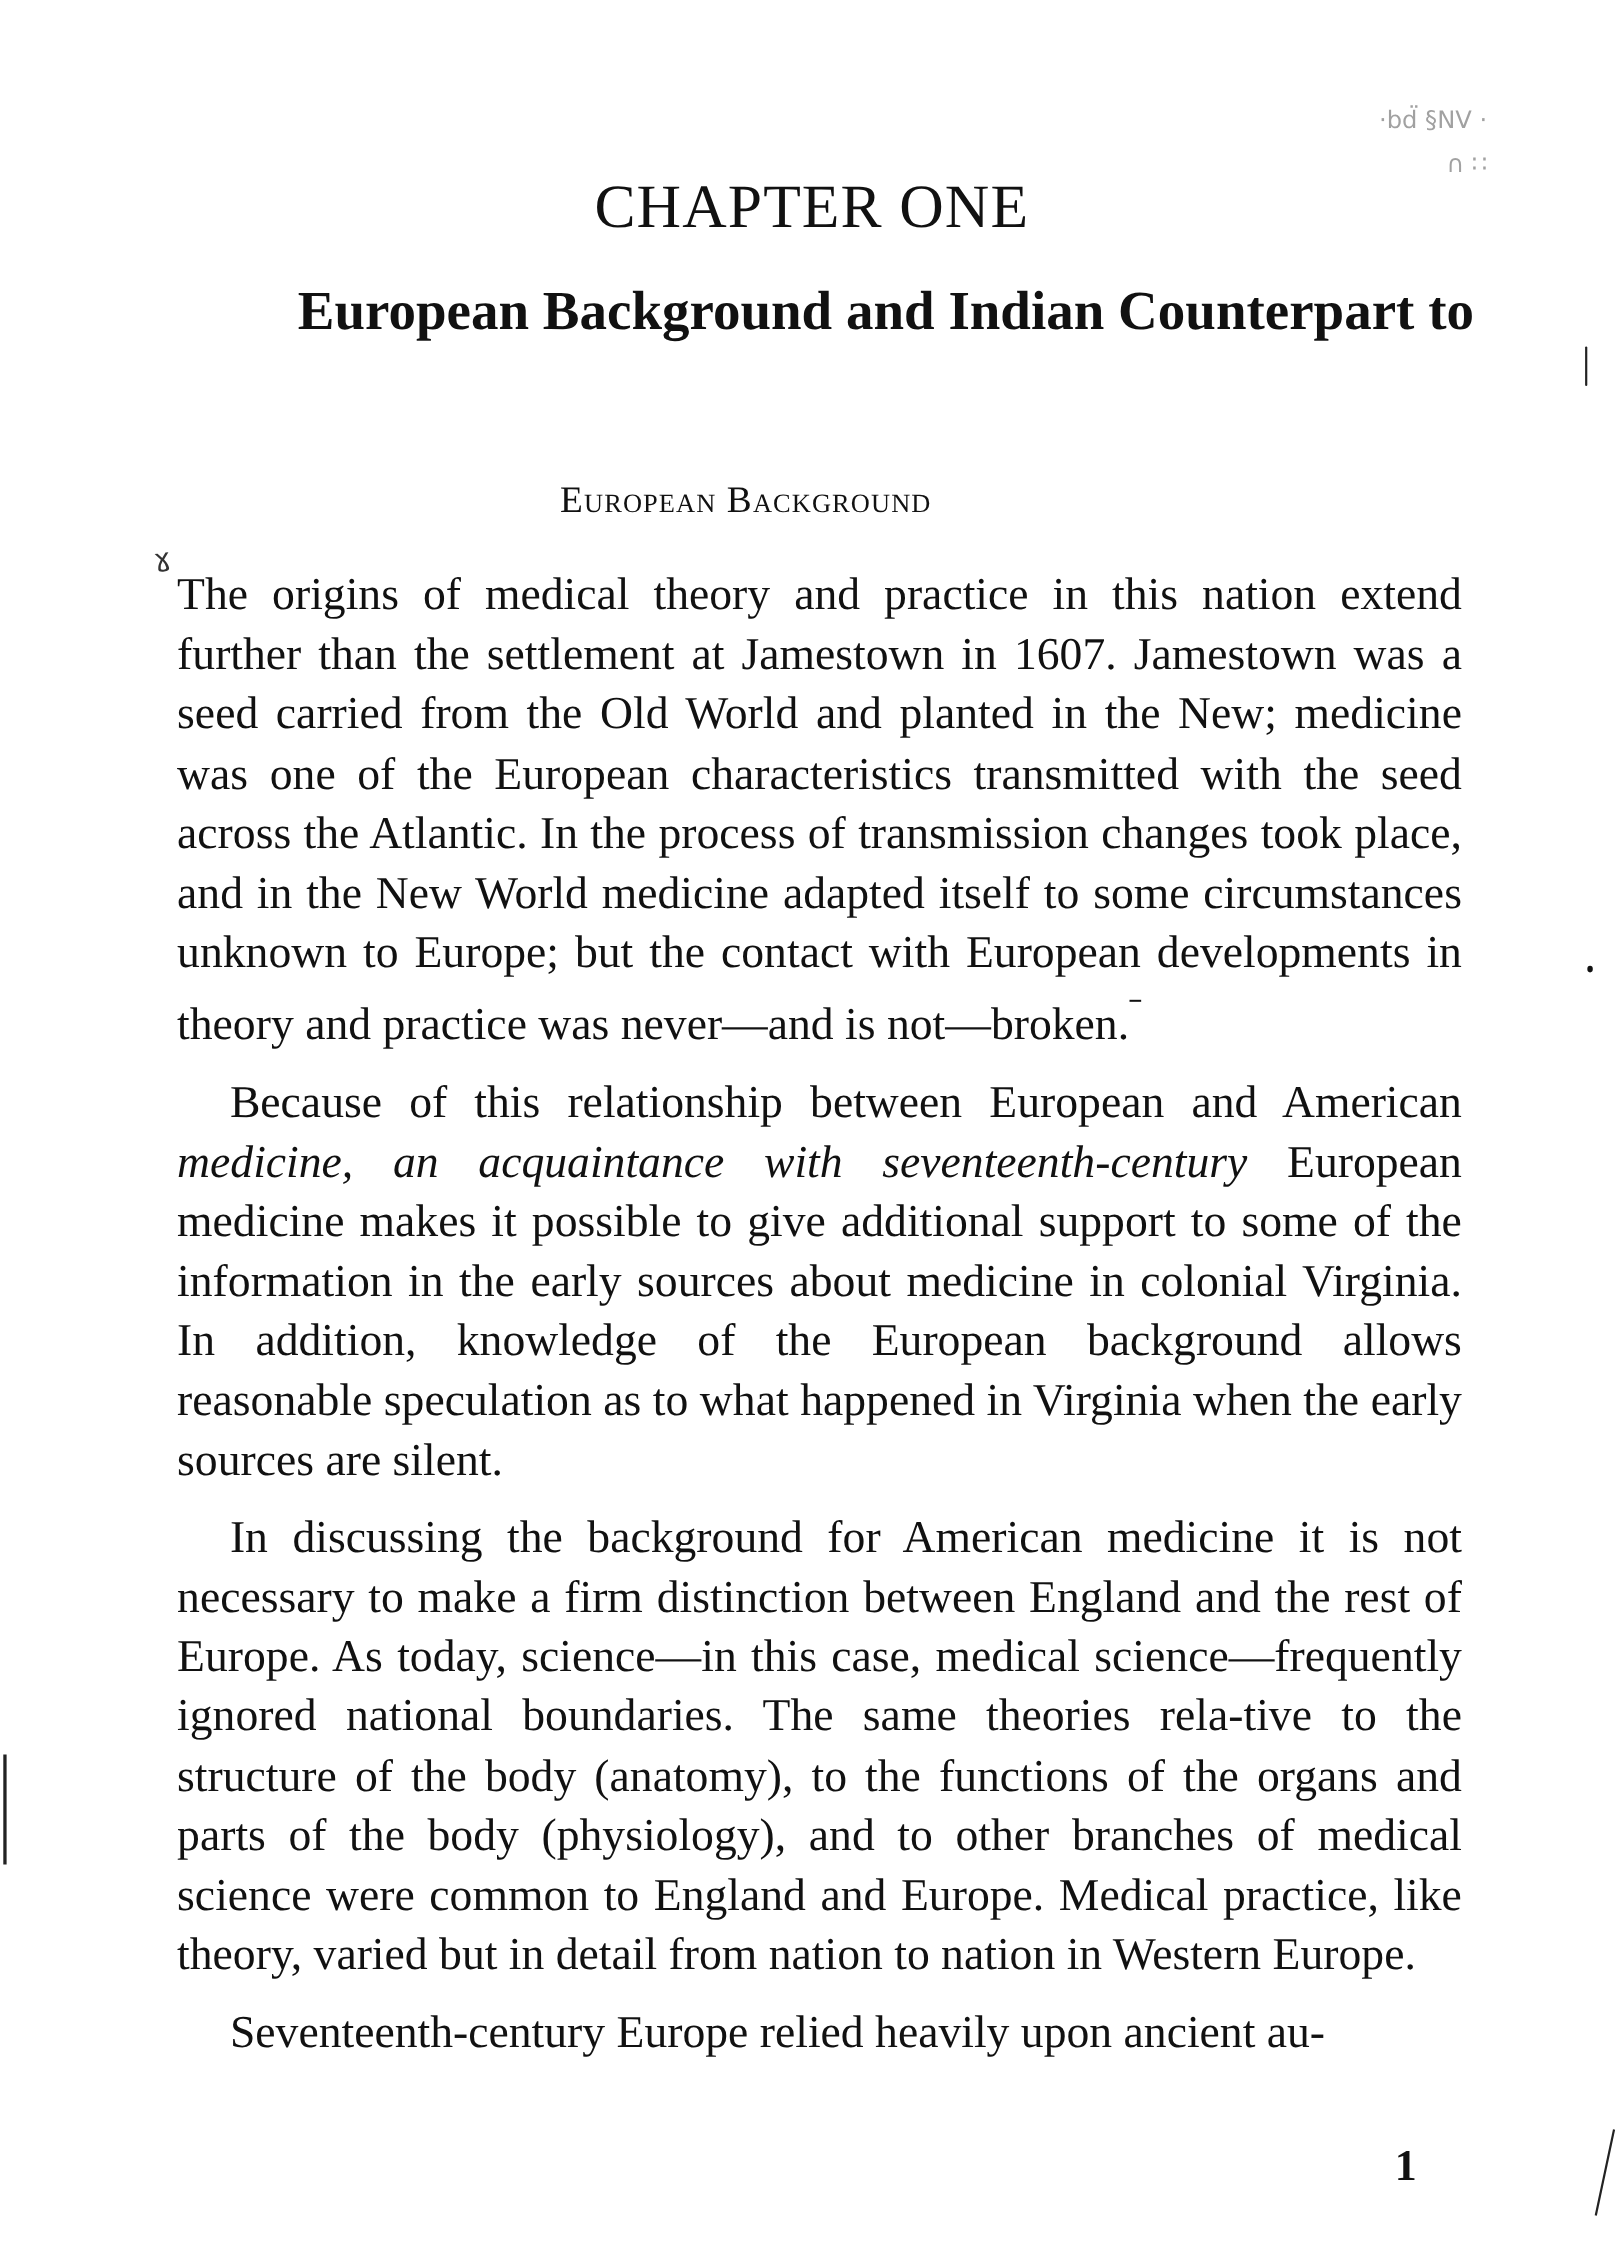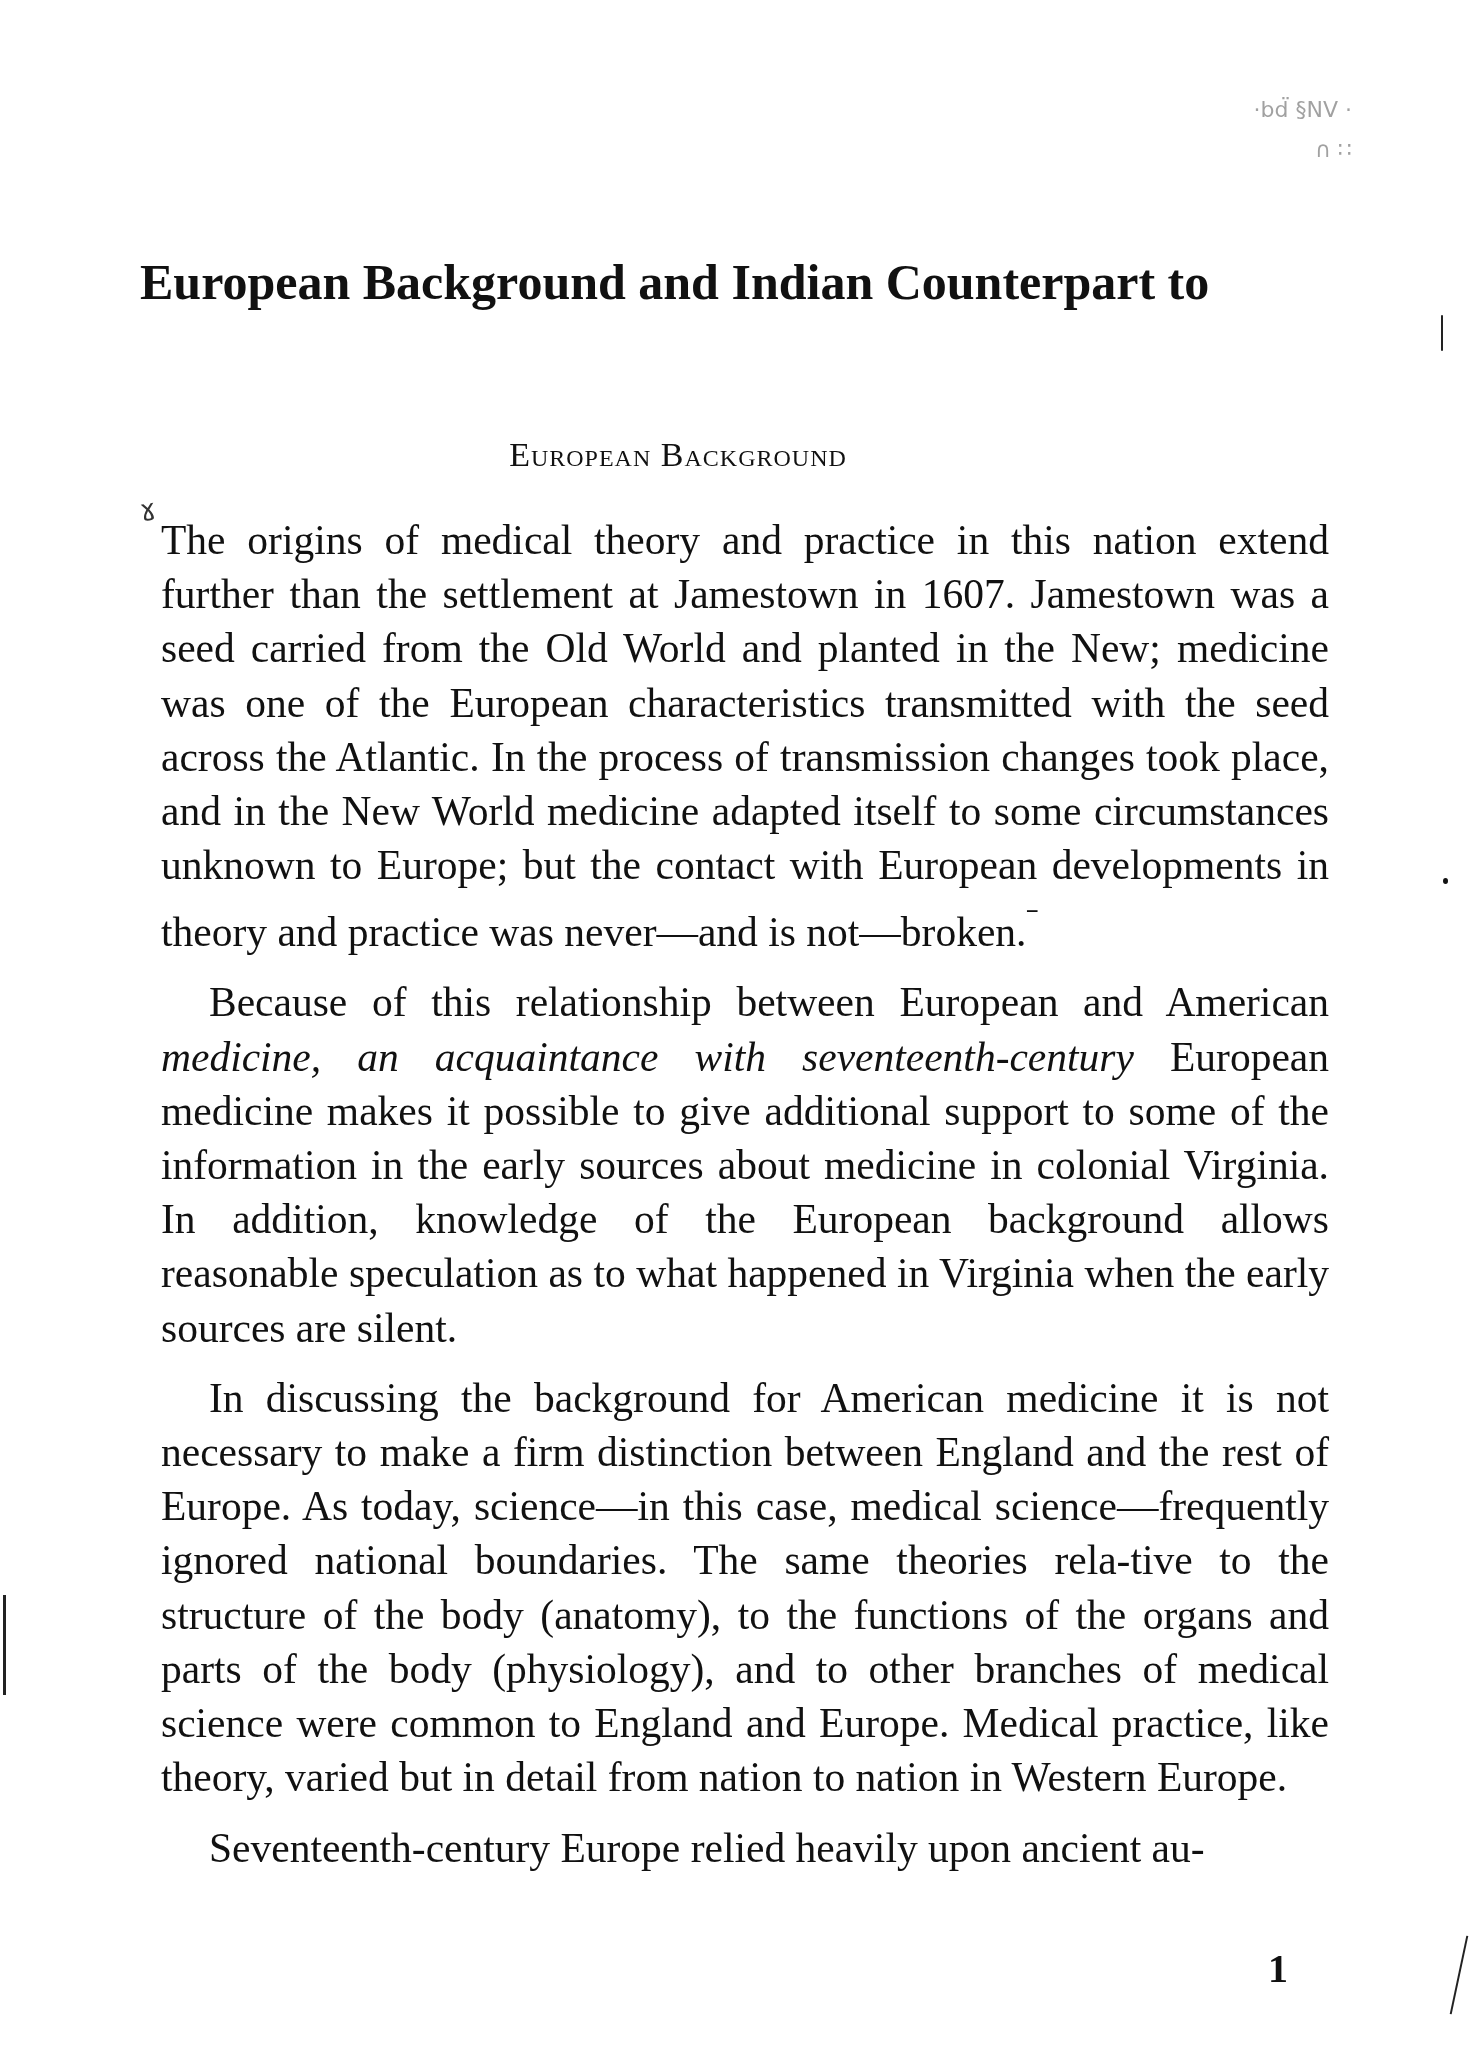--- a/index.html
+++ b/index.html
@@ -29,21 +29,21 @@
       font-size: 56px;
       letter-spacing: 1px;
       font-weight: normal;
       line-height: 1;
     }
     .chapter-title {
       position: absolute;
       top: 254px;
       left: 140px;
       width: 1200px;
-      text-align: left;
+      text-align: right;
       font-size: 50px;
       line-height: 57px;
     }
     .chapter-title .line1 { font-weight: bold; display: block; }
     .chapter-title .line2 { display: block; }
     .section-heading {
       position: absolute;
       top: 438px;
       left: 0;
       width: 1356px;
@@ -110,20 +110,21 @@
       background: #111;
     }
   </style>
 </head>
 <body>
 
 <div class="page">
 
   <div class="margin-stamp">·bd̈ §NV · ∩ ∷</div>
 
+  <div class="chapter-label">CHAPTER ONE</div>
 
   <div class="chapter-title">
     <span class="line1">European Background and Indian Counterpart to</span>
   </div>
 
   <div class="section-heading">European Background</div>
 
   <span class="dropmark">ˠ</span>
 
   <div class="body-text">

